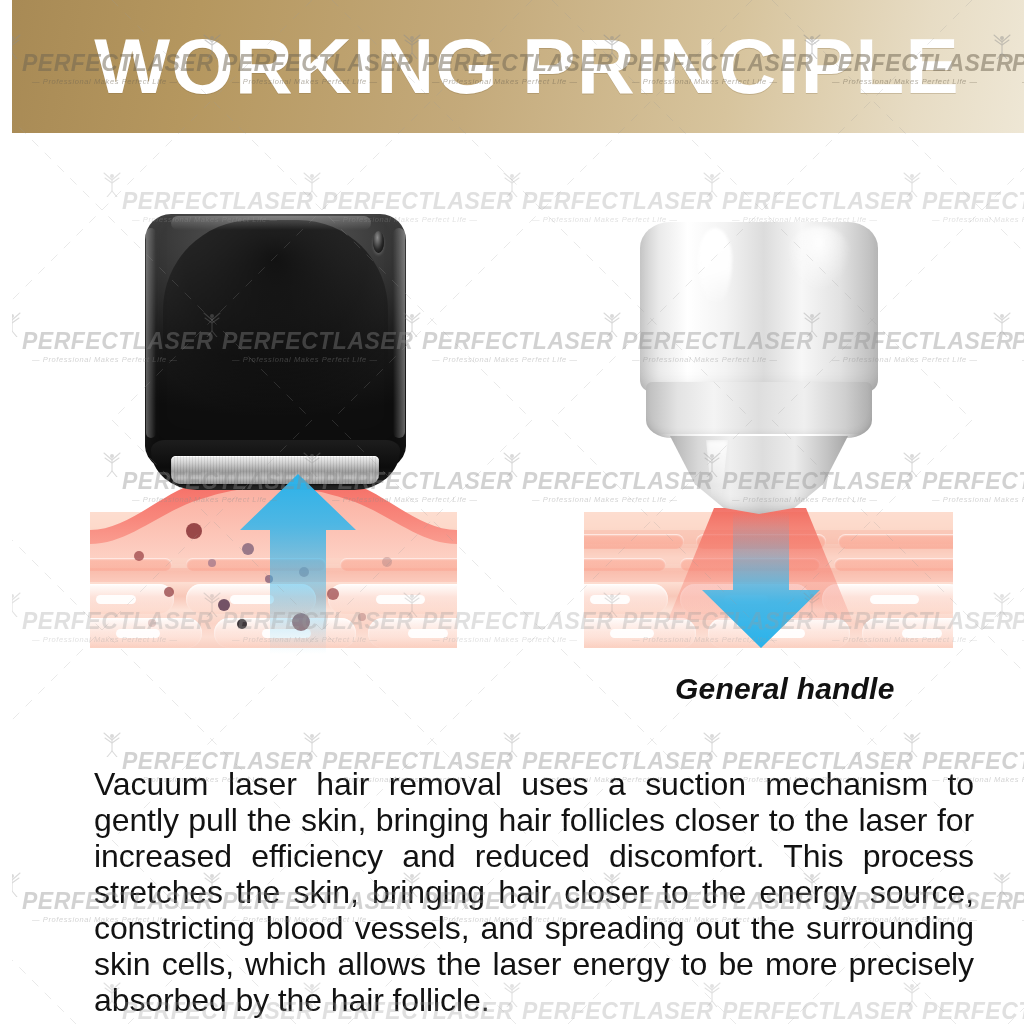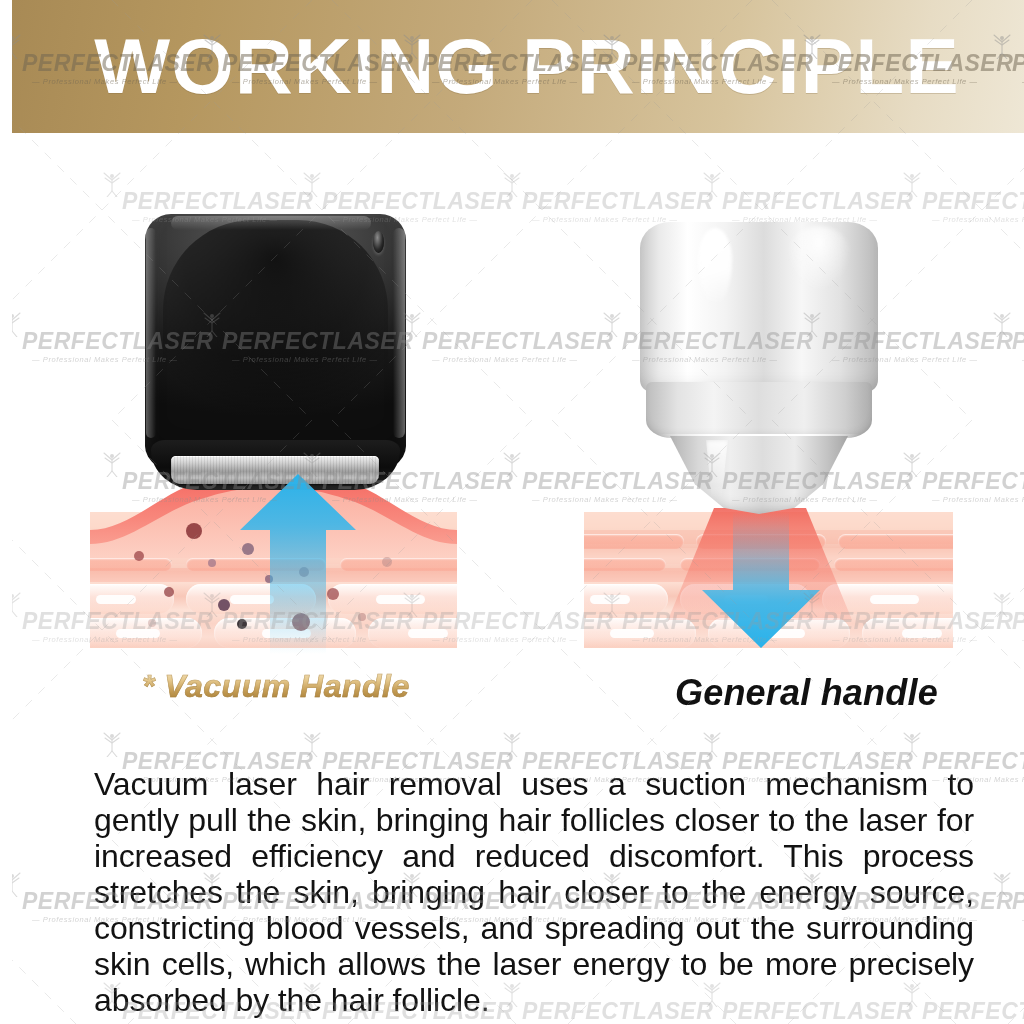--- a/index.html
+++ b/index.html
@@ -184,21 +184,21 @@
     position:absolute;left:130px;top:668px;width:300px;height:42px;
     font-size:32px;font-weight:bold;font-style:italic;
     letter-spacing:.5px;white-space:nowrap;
     background:linear-gradient(180deg,#f6e8c8 0%,#e6c98e 28%,#c39b53 55%,#a87f38 78%,#d9be86 100%);
     -webkit-background-clip:text;background-clip:text;color:transparent;
     -webkit-text-stroke:.6px rgba(150,115,55,.5);
     filter:drop-shadow(1px 2px 1px rgba(255,255,255,.9));
   }
   #general-caption{
     position:absolute;left:663px;top:672px;width:300px;height:40px;
-    font-size:36px;font-weight:bold;font-style:italic;color:#111111;
+    font-size:30px;font-weight:bold;font-style:italic;color:#111111;
     white-space:nowrap;letter-spacing:.2px;
   }
 
   
   #body-text{
     position:absolute;left:82px;top:766px;width:880px;
     font-size:32px;line-height:36px;color:#121212;
     text-align:justify;text-align-last:left;
     font-family:Liberation Sans, sans-serif;
     letter-spacing:-.1px;
@@ -356,21 +356,20 @@
       <linearGradient id="adn" x1="0" y1="0" x2="0" y2="1">
         <stop offset="0%" stop-color="#3fb6e8" stop-opacity="0"></stop>
         <stop offset="32%" stop-color="#3fb6e8" stop-opacity=".42"></stop>
         <stop offset="66%" stop-color="#3fb6e8" stop-opacity=".95"></stop>
         <stop offset="100%" stop-color="#29b2ea" stop-opacity="1"></stop>
       </linearGradient>
     </defs>
     <path d="M31,0 L87,0 L87,78 L118,78 L59,136 L0,78 L31,78 Z" fill="url(#adn)"></path>
   </svg>
 
-  <div id="vacuum-caption">* Vacuum Handle</div>
   <div id="general-caption">General handle</div>
 
   <div id="body-text">Vacuum laser hair removal uses a suction mechanism to gently pull the skin, bringing hair follicles closer to the laser for increased efficiency and reduced discomfort. This process stretches the skin, bringing hair closer to the energy source, constricting blood vessels, and spreading out the surrounding skin cells, which allows the laser energy to be more precisely absorbed by the hair follicle.</div>
 
   <svg class="dash-layer" viewBox="0 0 1024 1024" preserveAspectRatio="none">
     <g stroke="#9a9a9a" stroke-width="1" stroke-dasharray="9 9" fill="none" opacity=".55">
       <path d="M-120,0 L300,420 M100,0 L520,420 M320,0 L740,420 M540,0 L960,420 M760,0 L1180,420"></path>
       <path d="M-120,420 L300,840 M100,420 L520,840 M320,420 L740,840 M540,420 L960,840 M760,420 L1180,840"></path>
       <path d="M-120,840 L300,1260 M100,840 L520,1260 M320,840 L740,1260 M540,840 L960,1260 M760,840 L1180,1260"></path>
       <path d="M300,0 L-120,420 M520,0 L100,420 M740,0 L320,420 M960,0 L540,420 M1180,0 L760,420"></path>

